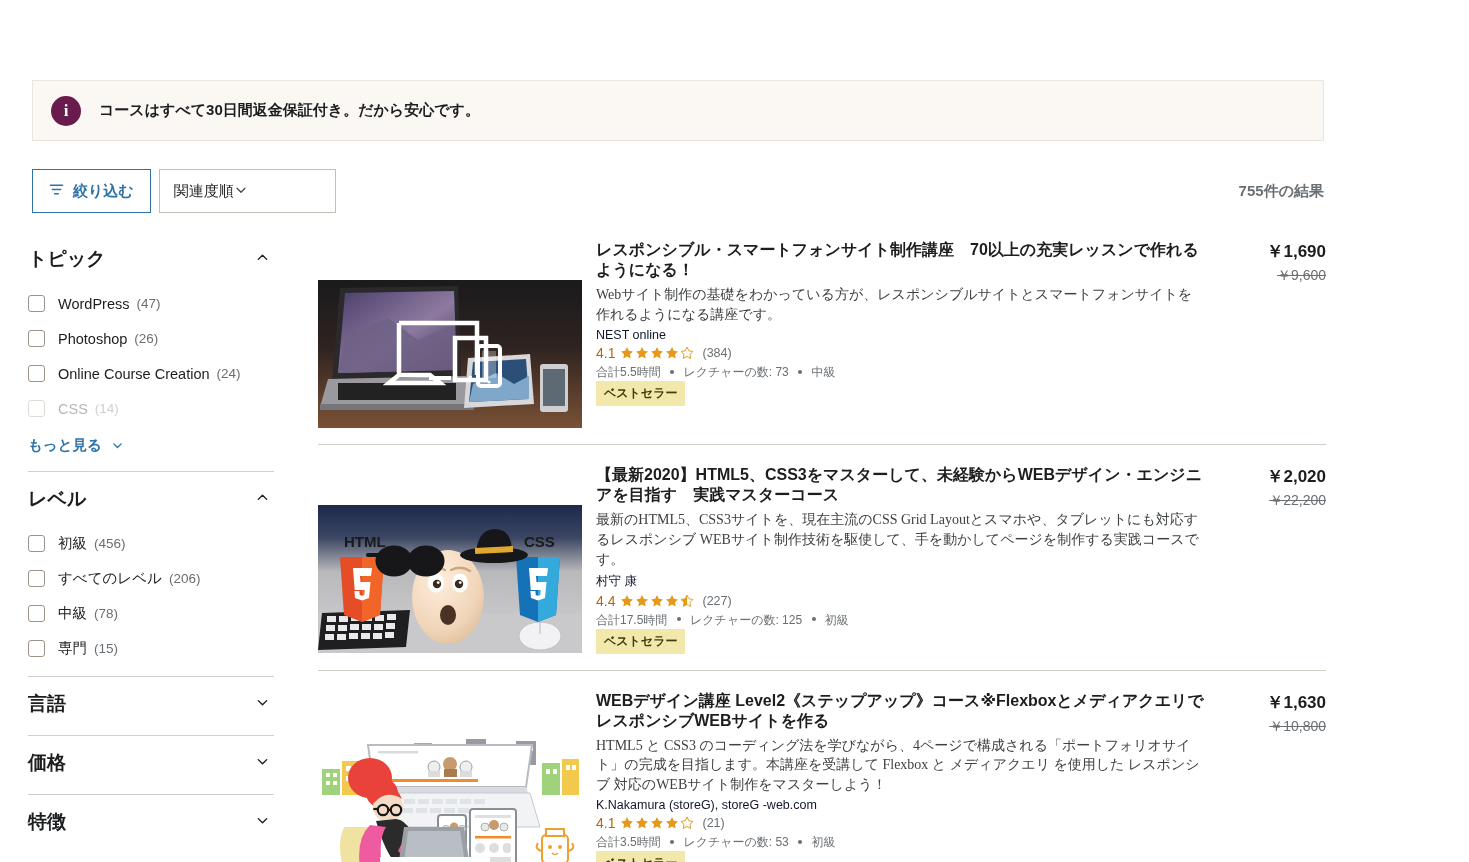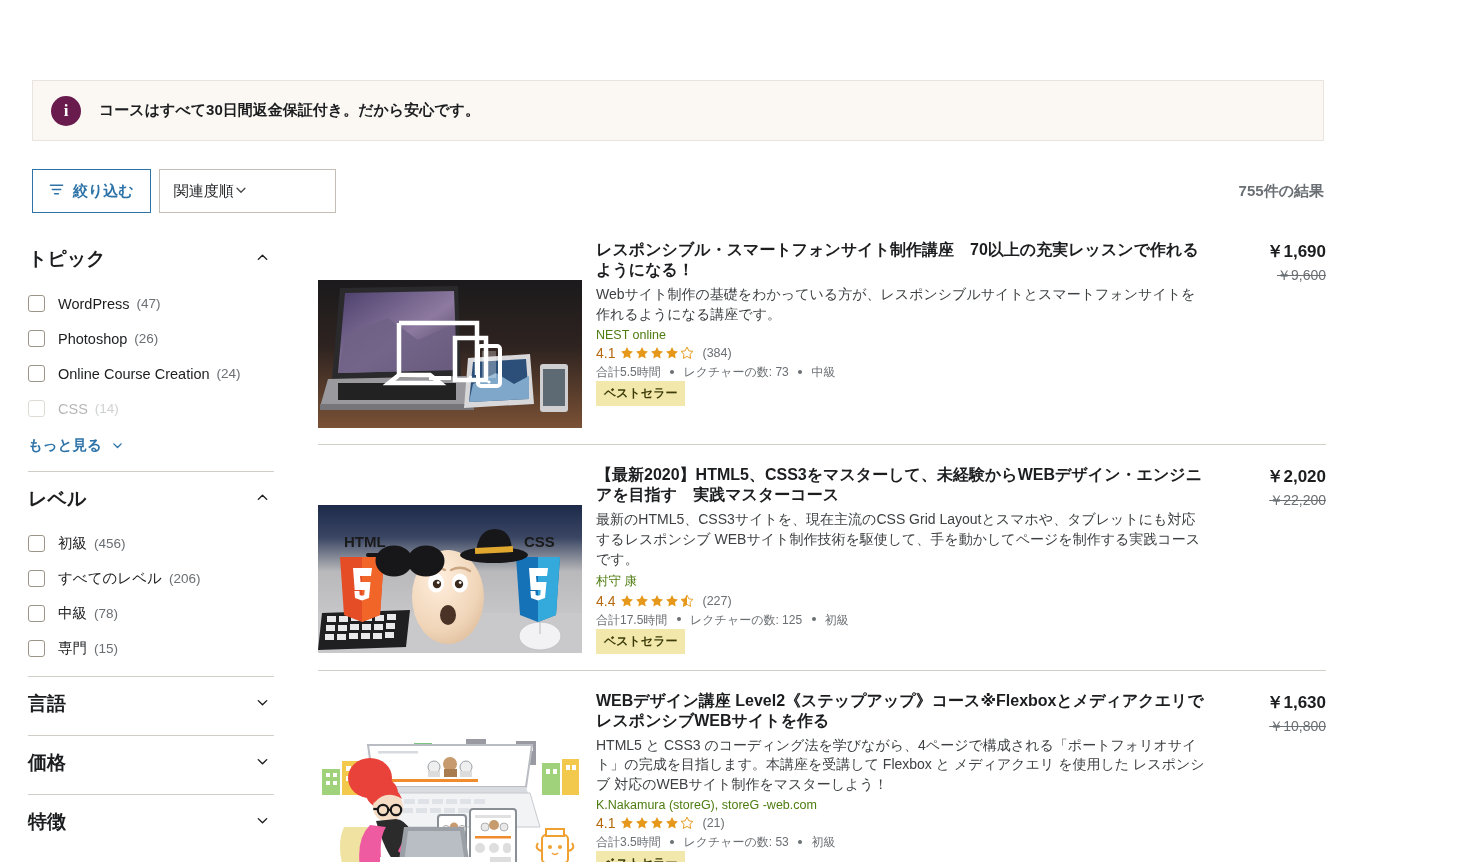--- a/index.html
+++ b/index.html
@@ -190,24 +190,25 @@
     font-weight: 700;
     line-height: 1.28;
     color: #1c1d1f;
     margin: 0 0 4px 0;
   }
   .cdesc {
     font-size: 14px;
     line-height: 1.42;
     color: #3e4143;
     margin: 0 8px 3px 0;
+    font-family: Liberation Serif, serif;
   }
   .cauthor {
     font-size: 12.5px;
-    color: #4d7c0f;
+    color: #0f172a;
     margin: 1px 0 3px 0;
   }
   .crating {
     display: flex;
     align-items: center;
     gap: 5px;
     margin: 1px 0 3px 0;
   }
   .rnum {
     font-size: 14px;

